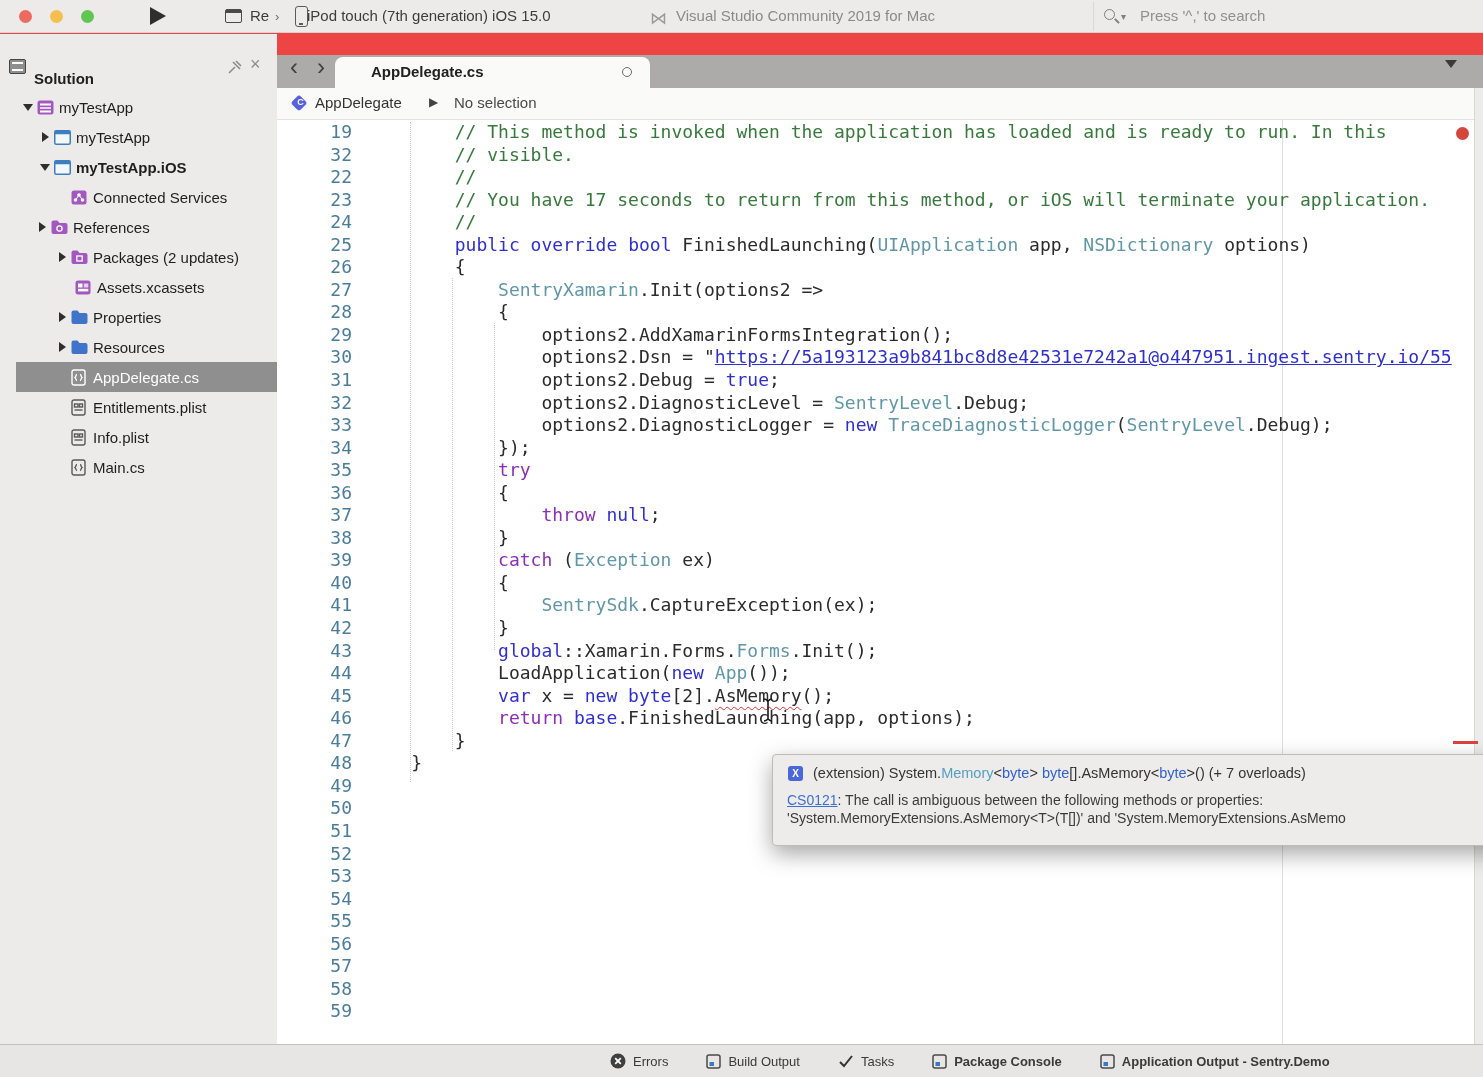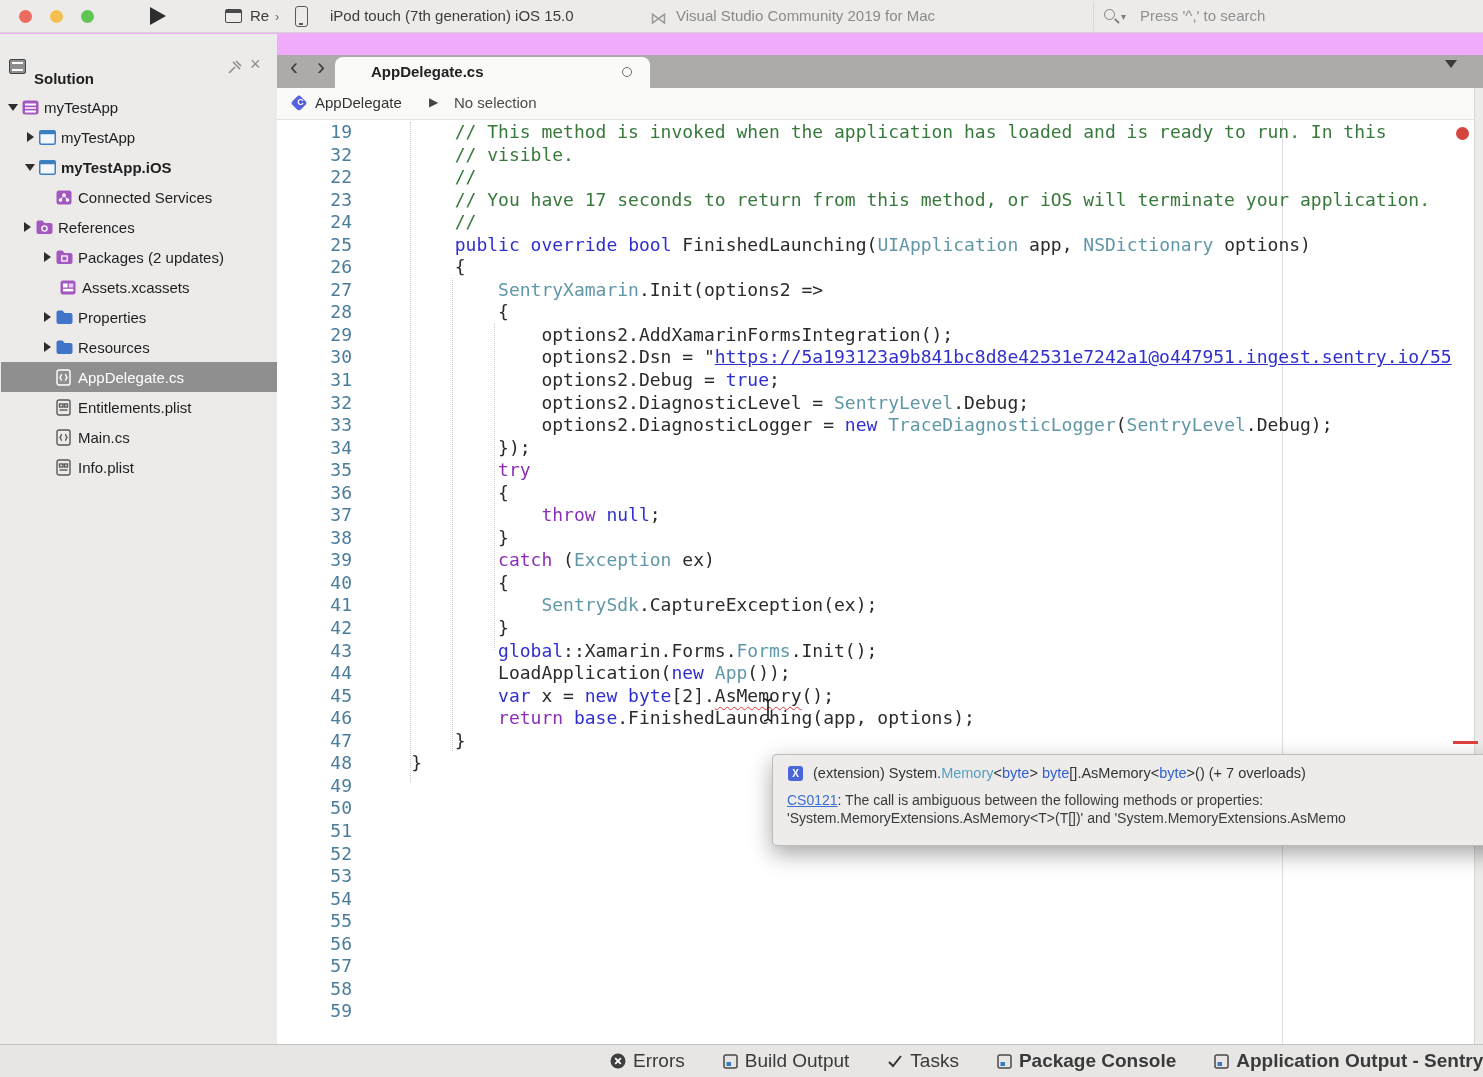--- a/index.html
+++ b/index.html
@@ -1,60 +1,60 @@
 <!DOCTYPE html>
 <html><head>
 <meta charset="utf-8">
 <style>
   * { margin:0; padding:0; box-sizing:border-box; }
   html,body { background:#555; }
   #screen {
     position:relative; width:1483px; height:1077px; overflow:hidden;
-    background:#f0abfc; font-family:"Liberation Sans", sans-serif;
+    background:#ef4444; font-family:"Liberation Sans", sans-serif;
     -webkit-font-smoothing:antialiased;
   }
   
   #toolbar { position:absolute; left:0; top:0; width:1483px; height:33px;
     background:#ECEBEA; border-bottom:1px solid #D6D4D3; }
   .tl { position:absolute; top:10px; width:13px; height:13px; border-radius:50%; }
   #tl-close { left:19px; background:#ED6A5F; }
   #tl-min   { left:50px; background:#F5BF50; }
   #tl-max   { left:81px; background:#61C554; }
   #run-btn { position:absolute; left:150px; top:7px; width:0; height:0;
     border-left:16px solid #2E2E2E; border-top:9px solid transparent; border-bottom:9px solid transparent; }
   .tb-text { position:absolute; top:7px; font-size:15px; color:#3C3C3C; white-space:nowrap; }
   #config-icon { position:absolute; left:225px; top:9px; width:17px; height:14px;
     border:1.6px solid #4A4A4A; border-radius:2px; }
   #config-icon::before { content:""; position:absolute; left:0; top:0; right:0; height:3px; background:#4A4A4A; }
   #config-label { left:250px; }
   #config-chevron { left:275px; top:9px; font-size:13px; color:#6B6B6B; }
   #device-icon { position:absolute; left:295px; top:6px; width:13px; height:21px;
     border:1.6px solid #5A5A5A; border-radius:3px; }
   #device-icon::after { content:""; position:absolute; left:3px; bottom:1px; width:4px; height:2px; background:#5A5A5A; }
-  #device-label { left:330px; }
+  #device-label { left:307px; }
   #vs-logo { position:absolute; left:650px; top:8px; font-size:17px; color:#9A9A9A; }
   #app-title { left:676px; color:#8A8A8A; }
   #toolbar-divider { position:absolute; left:1093px; top:2px; width:1px; height:29px; background:#DAD8D7; }
   #search-icon { position:absolute; left:1104px; top:9px; width:11px; height:11px;
     border:1.8px solid #7E7E7E; border-radius:50%; }
   #search-icon::after { content:""; position:absolute; left:9px; top:10px; width:6px; height:1.8px;
     background:#7E7E7E; transform:rotate(45deg); }
   #search-chevron { position:absolute; left:1121px; top:11px; font-size:10px; color:#7E7E7E; }
   #search-placeholder { left:1140px; color:#8F8F8F; }
   
   #sidebar { position:absolute; left:0; top:34px; width:277px; height:1010px; background:#ECEBEA; }
   #sidebar-header { position:absolute; left:0; top:22px; width:277px; height:28px; }
   #solution-pad-icon { position:absolute; left:9px; top:3px; width:17px; height:15px;
     border:1.6px solid #444; border-radius:2px; background:#8E8E8E; }
   #solution-pad-icon::before { content:""; position:absolute; left:2px; top:2px; right:2px; height:2px; background:#fff; }
   #solution-pad-icon::after  { content:""; position:absolute; left:2px; bottom:2px; right:2px; height:2px; background:#fff; }
   #solution-title { position:absolute; left:34px; top:14px; font-size:15px; font-weight:bold; color:#1E1E1E; }
   #pin-icon { position:absolute; left:228px; top:4px; width:14px; height:14px; color:#8C8C8C; }
   #close-pad-icon { position:absolute; left:250px; top:-2px; font-size:18px; color:#8C8C8C; }
-  #solution-tree { position:absolute; left:1px; top:58px; width:330px; }
+  #solution-tree { position:absolute; left:16px; top:58px; width:330px; }
   .tree-row { position:relative; height:30px; display:flex; align-items:center; font-size:15px; color:#1E1E1E; }
   .tree-row.selected { background:#8F8F8F; color:#FFFFFF; }
   .tree-row .arrow { width:15px; flex:none; display:inline-block; position:relative; height:12px; }
   .arrow.closed::before { content:""; position:absolute; left:3px; top:1px; width:0; height:0;
     border-left:7px solid #2E2E2E; border-top:5px solid transparent; border-bottom:5px solid transparent; }
   .arrow.open::before { content:""; position:absolute; left:1px; top:3px; width:0; height:0;
     border-top:7px solid #2E2E2E; border-left:5px solid transparent; border-right:5px solid transparent; }
   .tree-icon { width:22px; flex:none; display:inline-flex; align-items:center; }
   .tree-label { white-space:nowrap; }
   .tree-label.bold { font-weight:bold; }
@@ -111,21 +111,21 @@
     background:#4A66D8; border-radius:3px; color:#fff; font-size:10px; font-weight:bold;
     text-align:center; line-height:15px; }
   #tt-signature { position:absolute; left:40px; top:10px; font-size:14.5px; color:#333; white-space:nowrap; }
   #tt-error { position:absolute; left:14px; top:37px; font-size:14px; line-height:17.5px; color:#3A3A3A; white-space:nowrap; }
   .tt-type { color:#55A0C0; } .tt-kw { color:#2F5FD0; }
   .tt-link { color:#3B6FD4; text-decoration:underline; }
   
   #statusbar { position:absolute; left:0; top:1044px; width:1483px; height:33px;
     background:#E7E6E4; border-top:1px solid #C2C1C0; display:flex; align-items:center;
     padding-left:610px; gap:38px; overflow:hidden; }
-  .sb-item { display:flex; align-items:center; gap:7px; font-size:19px; color:#3A3A3A; white-space:nowrap; flex:none; }
+  .sb-item { display:flex; align-items:center; gap:7px; font-size:13px; color:#3A3A3A; white-space:nowrap; flex:none; }
   .sb-item.bold { font-weight:bold; }
   svg { display:block; }
 </style>
 </head>
 <body>
 
 <div id="screen">
 
   <div id="toolbar">
     <div class="tl" id="tl-close"></div>
@@ -272,36 +272,36 @@
               <path d="M3.5 11 h8" class="stroke-ic" fill="none" stroke="#5A5A5A" stroke-width="1.4"></path>
             </svg>
           </span>
           <span class="tree-label">Entitlements.plist</span>
         </div>
         <div class="tree-row" style="padding-left: 40px;">
           <span class="arrow none"></span>
           <span class="tree-icon">
             <svg width="15" height="17" viewBox="0 0 15 17">
               <rect x="1" y="1" width="13" height="15" rx="2" class="stroke-ic" fill="none" stroke="#5A5A5A" stroke-width="1.4"></rect>
-              <path d="M6 5.5 C4.8 5.5 4.8 8 4 8.5 C4.8 9 4.8 11.5 6 11.5 M9 5.5 C10.2 5.5 10.2 8 11 8.5 C10.2 9 10.2 11.5 9 11.5" class="stroke-ic" fill="none" stroke="#5A5A5A" stroke-width="1.4"></path>
-            </svg>
-          </span>
-          <span class="tree-label">Main.cs</span>
-        </div>
-        <div class="tree-row" style="padding-left: 40px;">
-          <span class="arrow none"></span>
-          <span class="tree-icon">
-            <svg width="15" height="17" viewBox="0 0 15 17">
-              <rect x="1" y="1" width="13" height="15" rx="2" class="stroke-ic" fill="none" stroke="#5A5A5A" stroke-width="1.4"></rect>
               <rect x="3.5" y="5" width="3.5" height="3" class="stroke-ic" fill="none" stroke="#5A5A5A" stroke-width="1.4"></rect>
               <rect x="8.5" y="5" width="3" height="3" class="stroke-ic" fill="none" stroke="#5A5A5A" stroke-width="1.4"></rect>
               <path d="M3.5 11 h8" class="stroke-ic" fill="none" stroke="#5A5A5A" stroke-width="1.4"></path>
             </svg>
           </span>
           <span class="tree-label">Info.plist</span>
+        </div>
+        <div class="tree-row" style="padding-left: 40px;">
+          <span class="arrow none"></span>
+          <span class="tree-icon">
+            <svg width="15" height="17" viewBox="0 0 15 17">
+              <rect x="1" y="1" width="13" height="15" rx="2" class="stroke-ic" fill="none" stroke="#5A5A5A" stroke-width="1.4"></rect>
+              <path d="M6 5.5 C4.8 5.5 4.8 8 4 8.5 C4.8 9 4.8 11.5 6 11.5 M9 5.5 C10.2 5.5 10.2 8 11 8.5 C10.2 9 10.2 11.5 9 11.5" class="stroke-ic" fill="none" stroke="#5A5A5A" stroke-width="1.4"></path>
+            </svg>
+          </span>
+          <span class="tree-label">Main.cs</span>
         </div>
       </div>
   </div>
 
   <div id="tabstrip">
     <div class="nav-chev" id="nav-back">‹</div>
     <div class="nav-chev" id="nav-fwd">›</div>
     <div id="active-tab">
       <div id="tab-label">AppDelegate.cs</div>
       <div id="tab-dirty-dot"></div>

